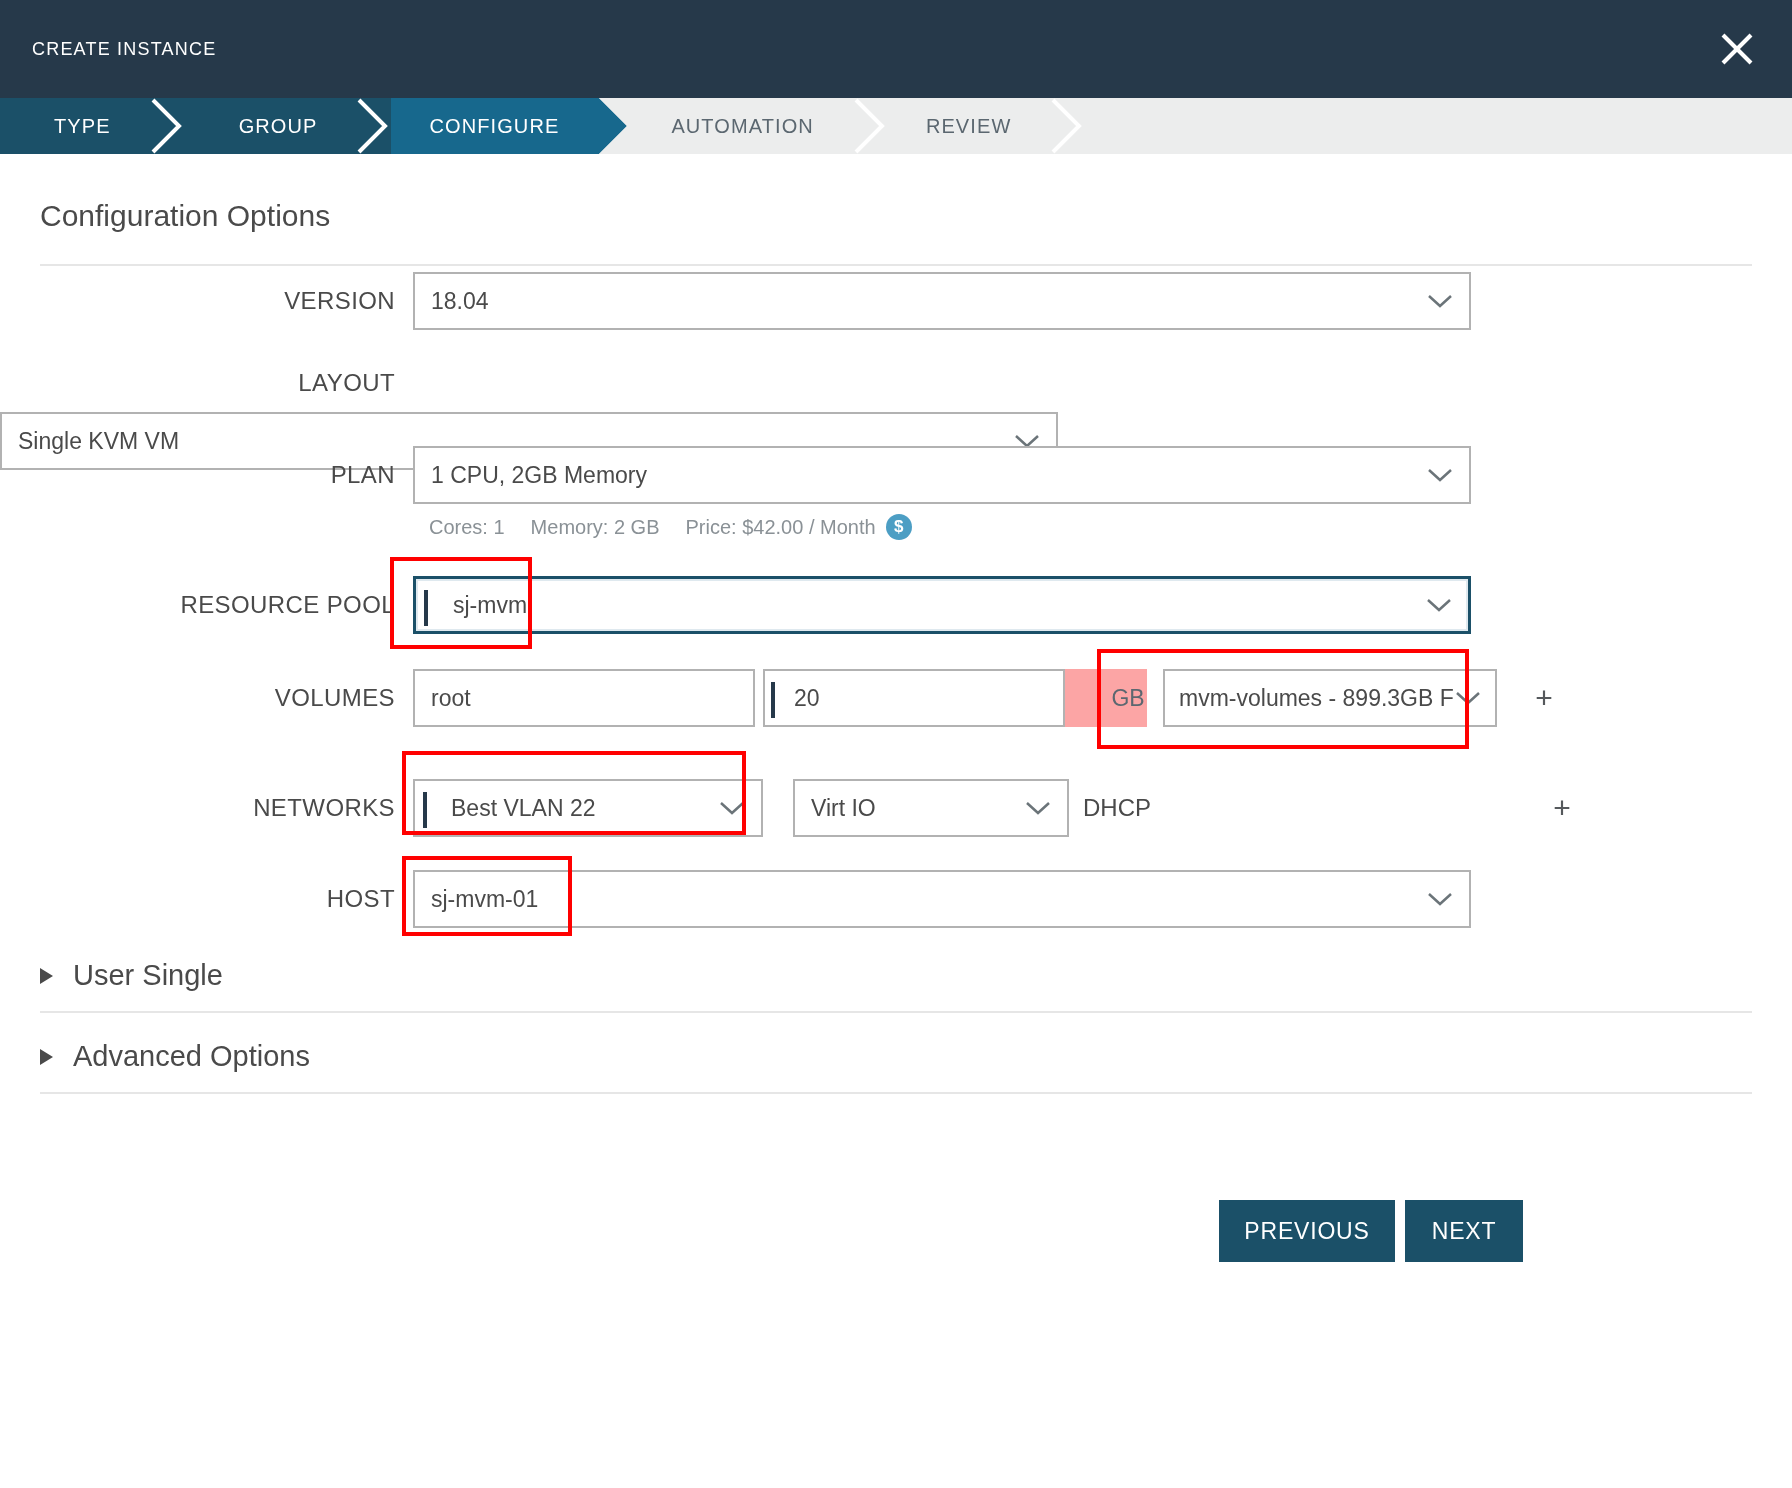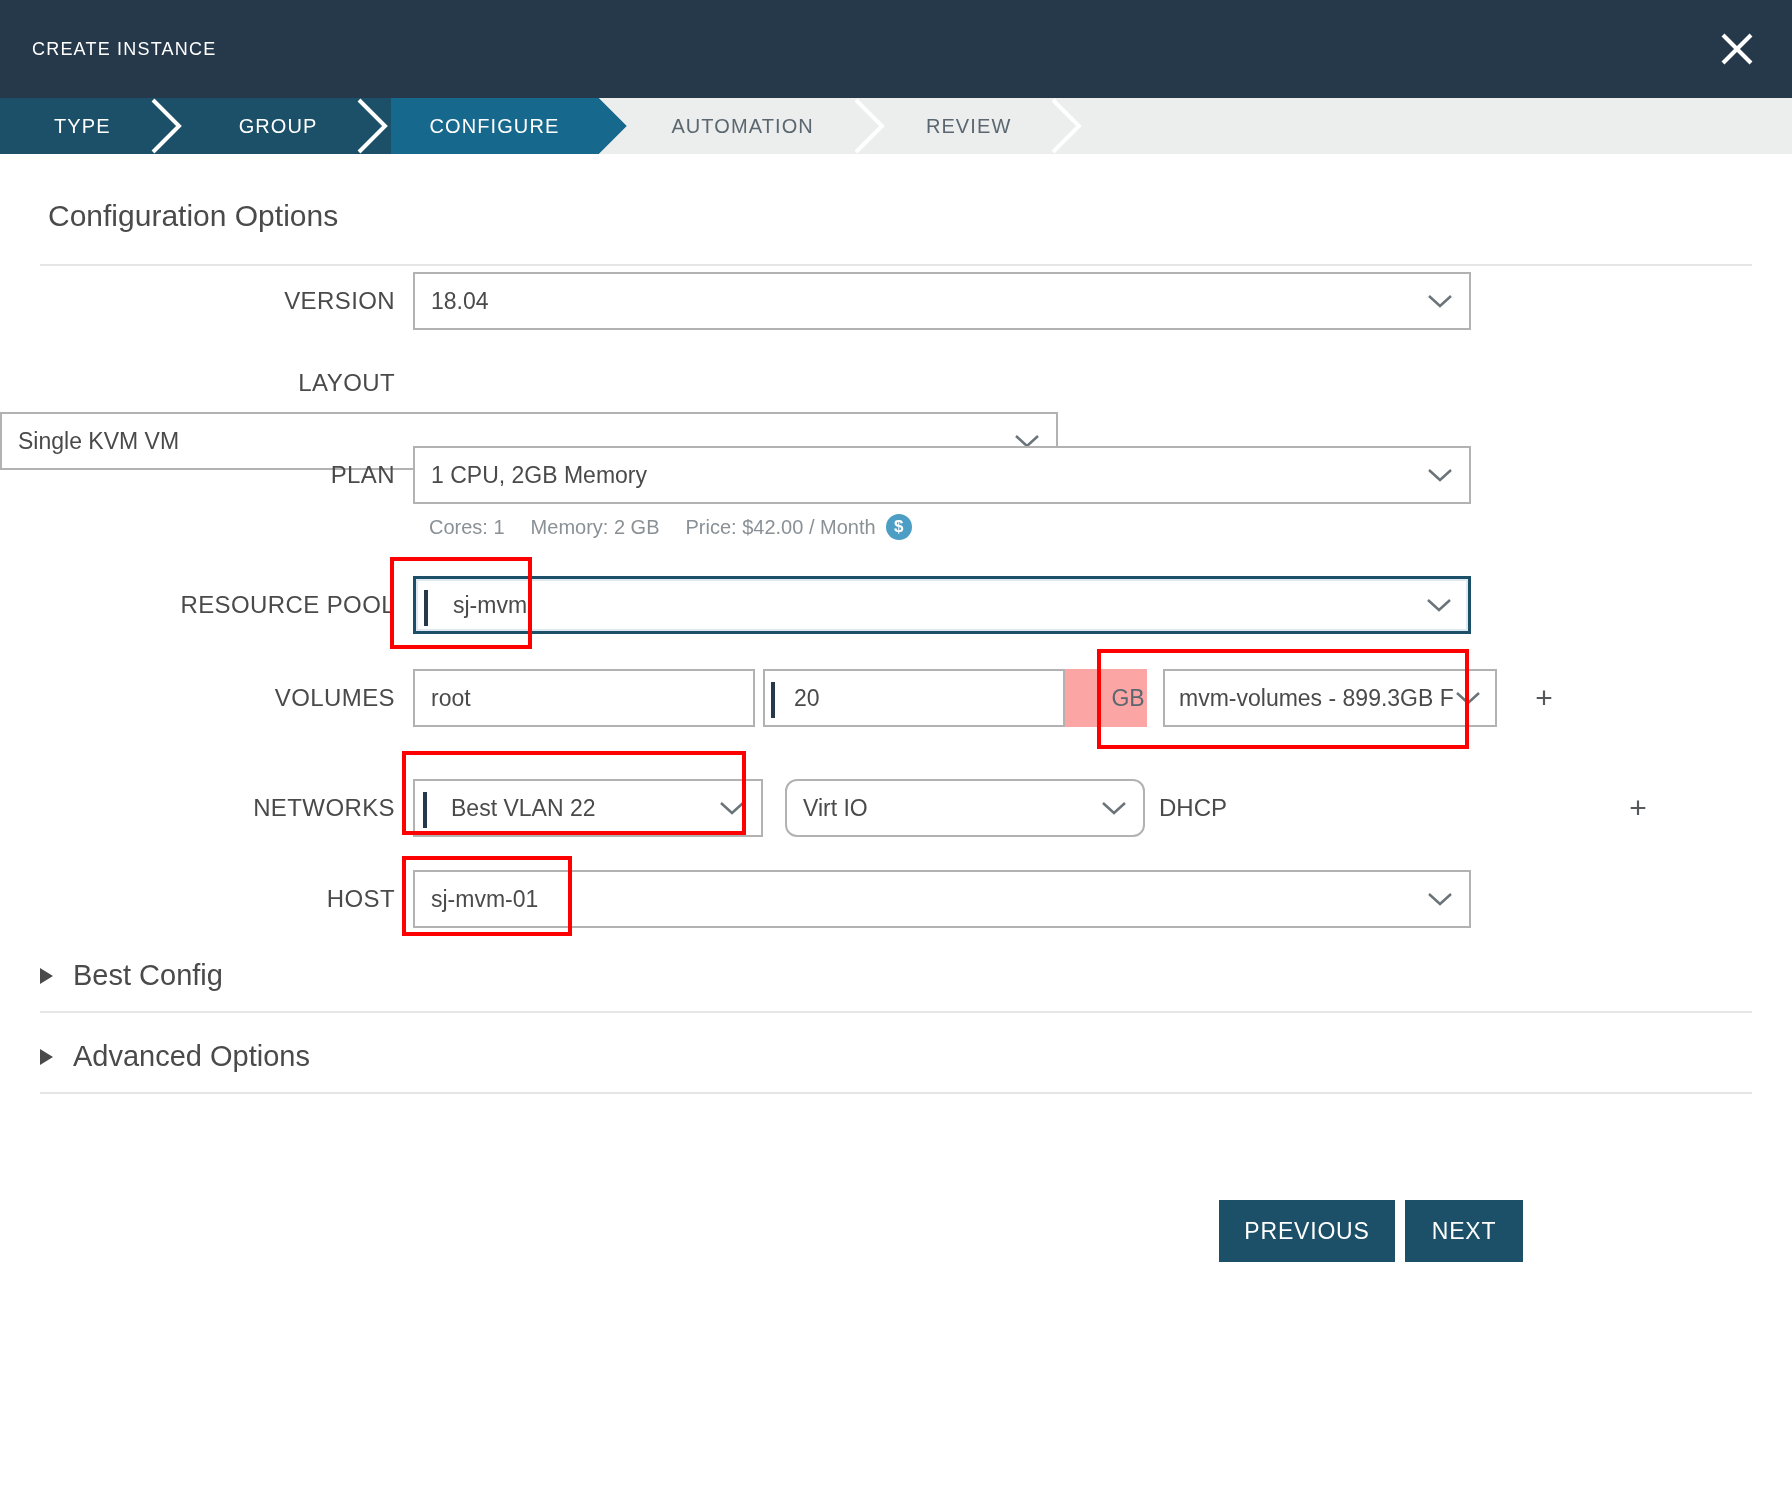--- a/index.html
+++ b/index.html
@@ -72,21 +72,21 @@
   .step.todo .arrow { right: -34px; z-index: 1; }
 
   
   .body-area {
     position: absolute; left: 0; top: 154px;
     width: 1792px; height: 1334px;
     background: #ffffff;
   }
   .section-title {
     position: absolute; left: 40px; top: 45px;
-    font-size: 30px; color: #4a4a4a; font-weight: 400; margin-left: 8px;
+    font-size: 30px; color: #4a4a4a; font-weight: 400;
   }
   .hr-top {
     position: absolute; left: 40px; top: 110px;
     width: 1712px; height: 2px; background: #e6e6e6;
   }
   .row {
     position: relative;
     display: flex;
     align-items: flex-start;
     margin-bottom: 0;
@@ -368,21 +368,21 @@
       <div style="display:flex; align-items:center;">
         <div class="field" style="width:350px; padding-left:36px;">
           <span class="cursor" style="left:8px;"></span>
           <span class="val">Best VLAN 22</span>
           <span class="chev">
             <svg width="26" height="16" viewBox="0 0 26 16">
                 <polyline points="2,3 13,13 24,3" fill="none" stroke="#6b7479" stroke-width="2.5"></polyline>
               </svg>
           </span>
         </div>
-        <div class="field" style="width:360px; margin-left:22px;border-radius:12px;">
+        <div class="field" style="width:276px; margin-left:30px;">
           <span class="val">Virt IO</span>
           <span class="chev">
             <svg width="26" height="16" viewBox="0 0 26 16">
                 <polyline points="2,3 13,13 24,3" fill="none" stroke="#6b7479" stroke-width="2.5"></polyline>
               </svg>
           </span>
         </div>
         <div class="dhcp-text">DHCP</div>
         <div class="plus" style="margin-left:396px;">+</div>
       </div>
@@ -400,21 +400,21 @@
       </div>
     </div>
 
     <div class="redbox" style="left:390px; top:403px; width:142px; height:92px;"></div>
     <div class="redbox" style="left:1097px; top:495px; width:372px; height:100px;"></div>
     <div class="redbox" style="left:402px; top:597px; width:344px; height:84px;"></div>
     <div class="redbox" style="left:402px; top:702px; width:170px; height:80px;"></div>
 
     <div class="expando" style="top:805px;">
       <span class="tri"></span>
-      <span class="etxt">Best Config</span>
+      <span class="etxt">User Single</span>
     </div>
     <div class="hr" style="top:857px;"></div>
 
     <div class="expando" style="top:886px;">
       <span class="tri"></span>
       <span class="etxt">Advanced Options</span>
     </div>
     <div class="hr" style="top:938px;"></div>
 
     <button class="btn" style="left:1219px; top:1046px; width:176px;">PREVIOUS</button>

